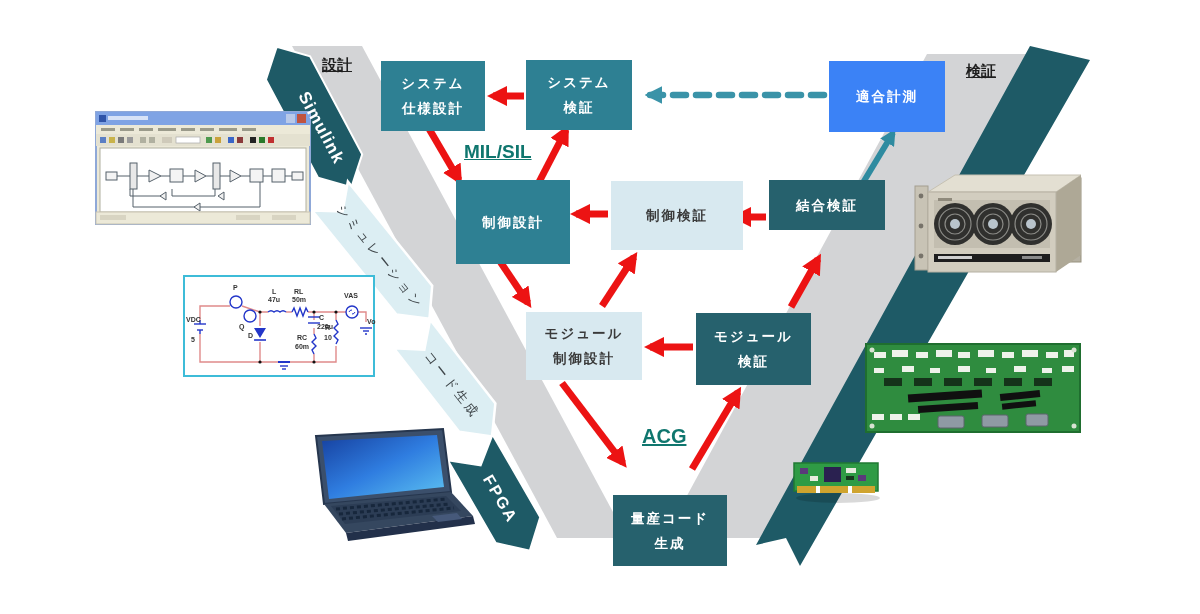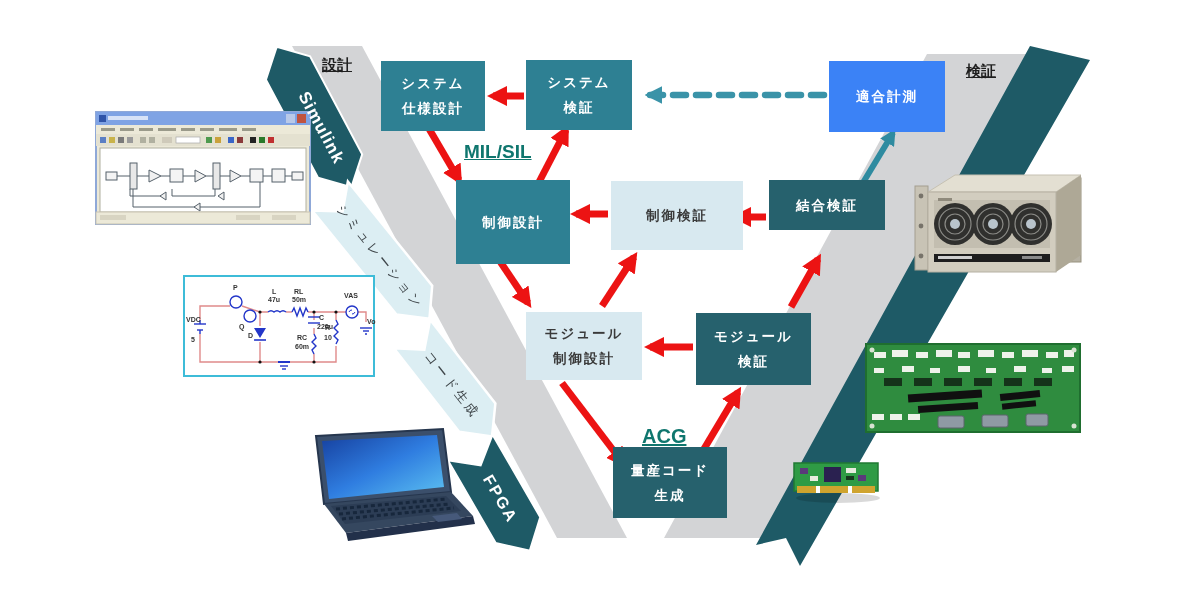--- a/index.html
+++ b/index.html
@@ -349,21 +349,21 @@
     <span>結合検証</span>
   </div>
   <div class="node pale" style="left:526px;top:312px;width:116px;height:68px">
     <span>モジュール</span>
     <span>制御設計</span>
   </div>
   <div class="node darkteal" style="left:696px;top:313px;width:115px;height:72px">
     <span>モジュール</span>
     <span>検証</span>
   </div>
-  <div class="node darkteal" style="left:613px;top:447px;width:114px;height:71px">
+  <div class="node darkteal" style="left:613px;top:495px;width:114px;height:71px">
     <span>量産コード</span>
     <span>生成</span>
   </div>
 
   <div class="flabel" style="left:322px;top:56px;font-size:15px">設計</div>
   <div class="flabel" style="left:966px;top:62px;font-size:15px">検証</div>
   <div class="flabel accent" style="left:464px;top:141px;font-size:19px">MIL/SIL</div>
   <div class="flabel accent" style="left:642px;top:425px;font-size:20px">ACG</div>
 
   <div class="ribbon-label dark" style="left:321px;top:128px;transform:translate(-50%,-50%) rotate(62deg);font-size:17px;letter-spacing:1px">Simulink</div>

